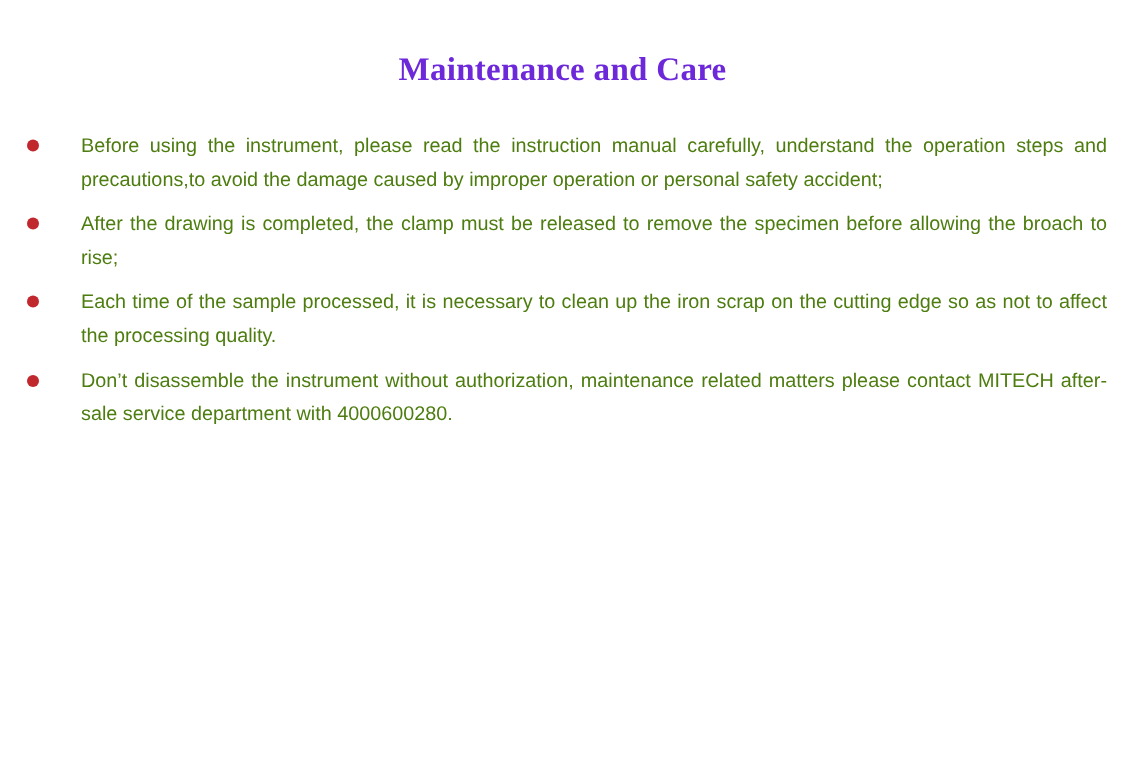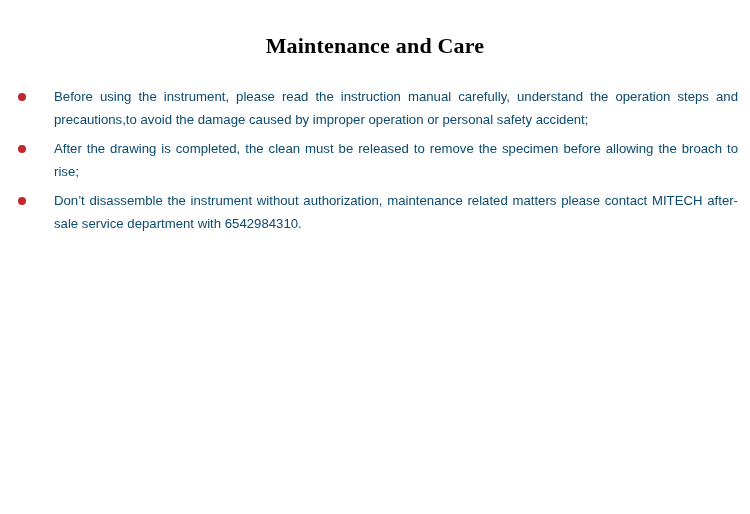--- a/index.html
+++ b/index.html
@@ -18,41 +18,41 @@
     position: relative;
     width: 750px;
     height: 514px;
     box-sizing: border-box;
   }
   .doc-title {
     text-align: center;
     font-family: "Liberation Serif", serif;
     font-weight: bold;
     font-size: 22px;
-    color: #000000;
+    color: #6d28d9;
     letter-spacing: 0.2px;
     margin: 0;
     padding-top: 33px;
   }
   .bullet-list {
     list-style: none;
     margin: 0;
     padding: 0;
     position: absolute;
     top: 86px;
     left: 18px;
     right: 12px;
   }
   .bullet-item {
     position: relative;
     padding-left: 36px;
     margin-bottom: 7px;
     font-size: 13.2px;
     line-height: 22.6px;
-    color: #0c4a6e;
+    color: #4d7c0f;
     text-align: justify;
     text-justify: inter-word;
   }
   .bullet-item:last-child {
     margin-bottom: 0;
   }
   .bullet-dot {
     position: absolute;
     left: 0px;
     top: 7px;
@@ -73,21 +73,25 @@
 
   <h1 class="doc-title">Maintenance and Care</h1>
 
   <ul class="bullet-list">
     <li class="bullet-item">
       <span class="bullet-dot"></span>
       <span class="bullet-text">Before using the instrument, please read the instruction manual carefully, understand the operation steps and precautions,to avoid the damage caused by improper operation or personal safety accident;</span>
     </li>
     <li class="bullet-item">
       <span class="bullet-dot"></span>
-      <span class="bullet-text">After the drawing is completed, the clean must be released to remove the specimen before allowing the broach to rise;</span>
+      <span class="bullet-text">After the drawing is completed, the clamp must be released to remove the specimen before allowing the broach to rise;</span>
     </li>
     <li class="bullet-item">
       <span class="bullet-dot"></span>
-      <span class="bullet-text">Don’t disassemble the instrument without authorization, maintenance related matters please contact MITECH after-sale service department with 6542984310.</span>
+      <span class="bullet-text">Each time of the sample processed, it is necessary to clean up the iron scrap on the cutting edge so as not to affect the processing quality.</span>
+    </li>
+    <li class="bullet-item">
+      <span class="bullet-dot"></span>
+      <span class="bullet-text">Don’t disassemble the instrument without authorization, maintenance related matters please contact MITECH after-sale service department with 4000600280.</span>
     </li>
   </ul>
 
 </div>
 
 </body></html>

